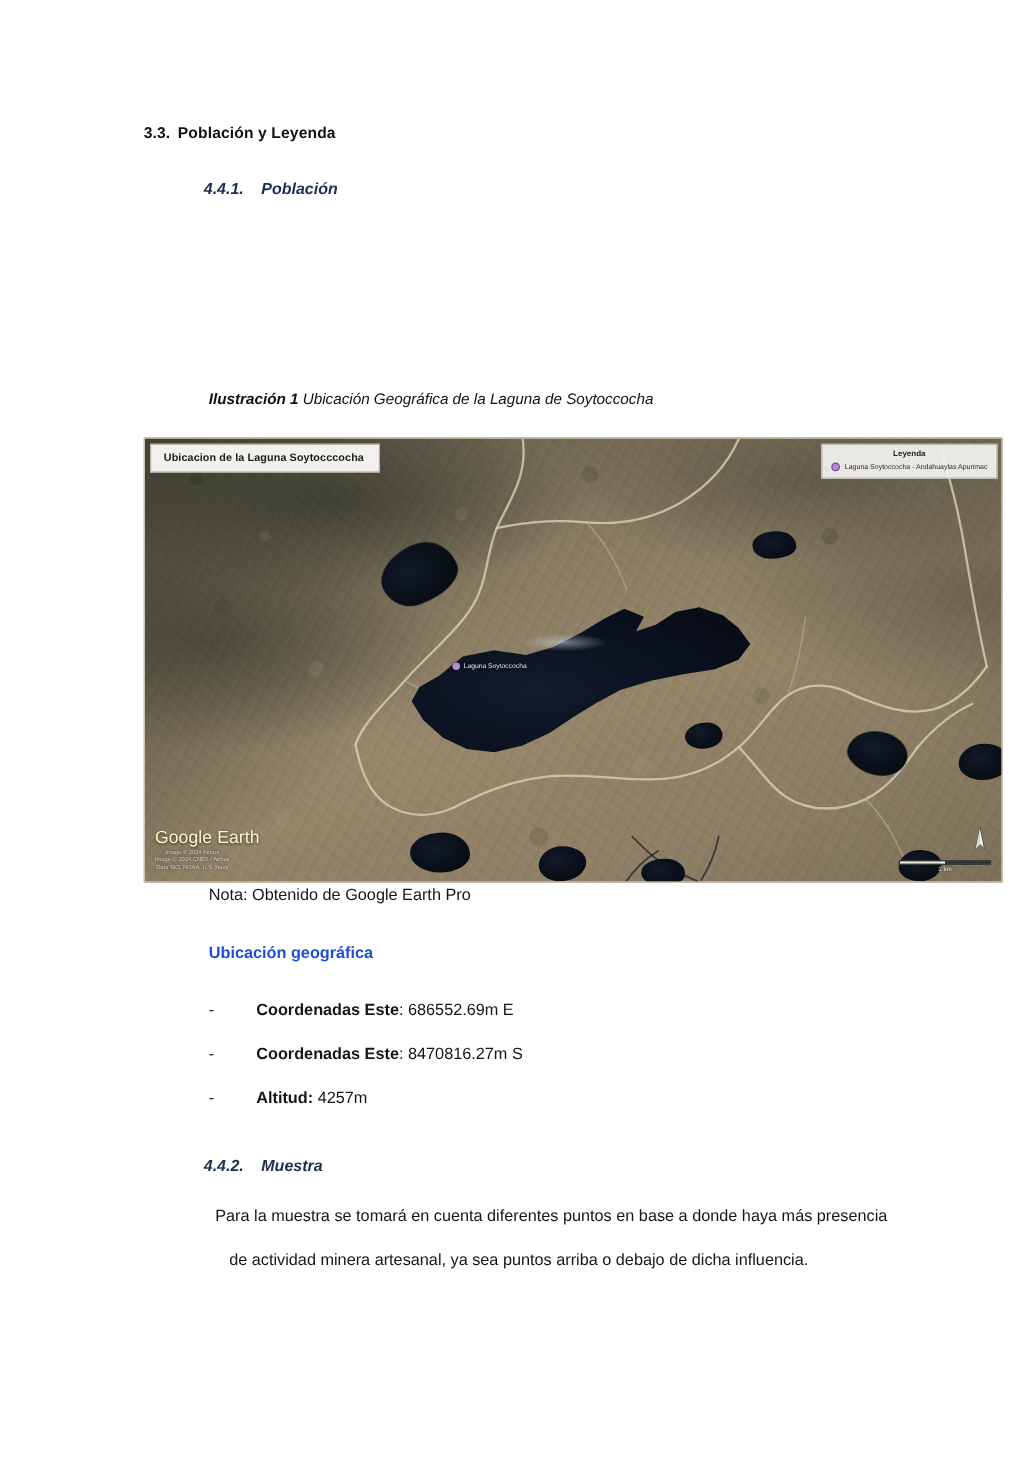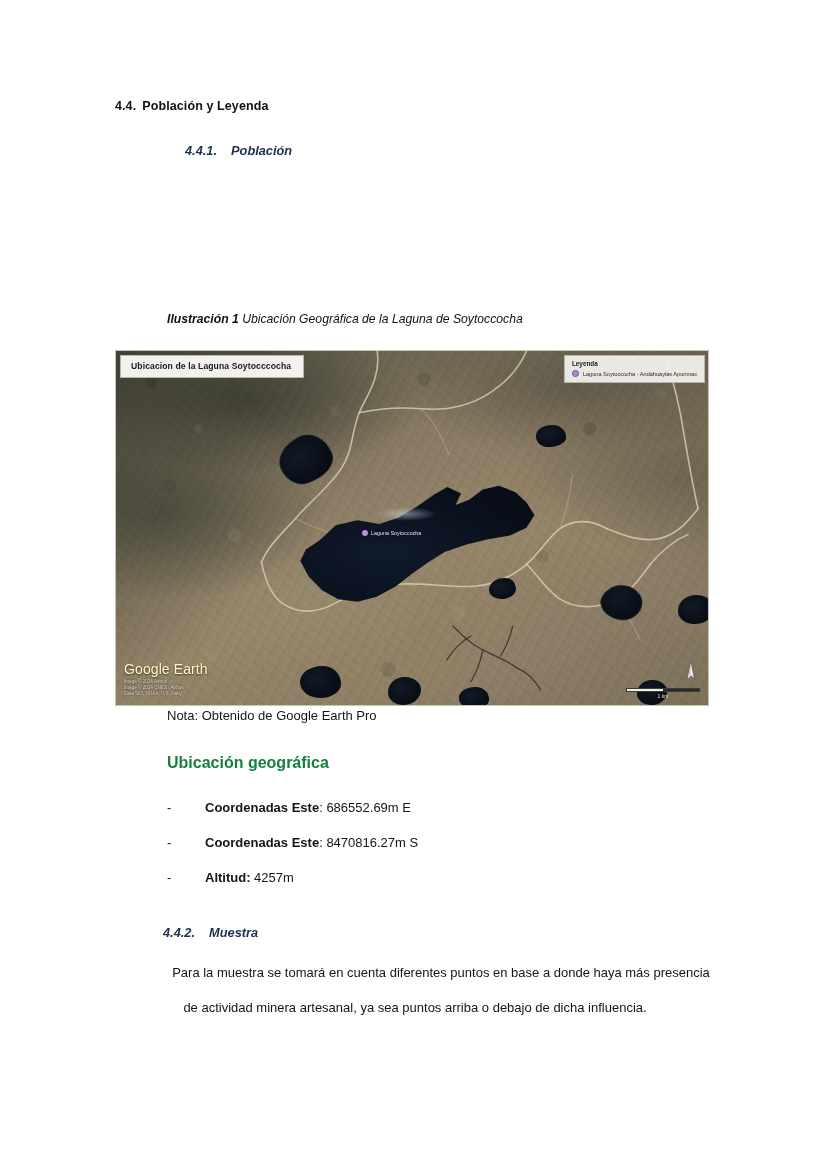--- a/index.html
+++ b/index.html
@@ -40,21 +40,21 @@
   .h3 {
     position: absolute;
     left: 163px;
     font-size: 12.8px;
     font-weight: bold;
     font-style: italic;
     color: #1c2f50;
     white-space: nowrap;
   }
   .h3 .num { margin-right: 14px; }
-  .h3-poblacion { top: 143px; margin-left: 22px; }
+  .h3-poblacion { top: 143px; }
   .h3-muestra   { top: 925px; }
 
   .para {
     position: absolute;
     left: 115px;
     width: 600px;
     font-size: 13px;
     line-height: 35px;
     color: #151515;
   }
@@ -77,26 +77,27 @@
     font-weight: bold;
     font-style: italic;
     margin-top: 42px;
   }
 
   
   .map {
     position: absolute;
     left: 115px;
     top: 350px;
-    width: 594px;
+    width: 687px;
     height: 356px;
     overflow: hidden;
     background: #8a7c63;
     border: 1px solid #c9c3b4;
     box-sizing: border-box;
+    text-align: center;
   }
 
   
   .terrain-base {
     position: absolute;
     inset: 0;
     background:
       radial-gradient(ellipse 42% 30% at 22% 14%, rgba(60,62,52,0.75), rgba(60,62,52,0) 70%),
       radial-gradient(ellipse 38% 34% at 8% 46%, rgba(72,74,60,0.72), rgba(72,74,60,0) 72%),
       radial-gradient(ellipse 46% 26% at 78% 10%, rgba(84,80,68,0.55), rgba(84,80,68,0) 72%),
@@ -313,23 +314,23 @@
     color: #151515;
     white-space: nowrap;
     text-align: right;
   }
 
   
   .sub-bold {
     position: absolute;
     left: 167px;
     top: 754px;
-    font-size: 16px;
-    font-weight: bold;
-    color: #15803d;
+    font-size: 13px;
+    font-weight: bold;
+    color: #1d4ed8;
     white-space: nowrap;
   }
 
   .coord-list {
     position: absolute;
     left: 167px;
     top: 800px;
     width: 500px;
   }
   .coord-item {
@@ -348,21 +349,21 @@
     left: 38px; top: 0;
   }
   .coord-item .lbl { font-weight: bold; }
 </style>
 </head>
 <body>
 
 <div class="page">
 
   <div class="h2">
-    <span class="num">4.4.</span><span>Población y Leyenda</span>
+    <span class="num">3.3.</span><span>Población y Leyenda</span>
   </div>
 
   <div class="h3 h3-poblacion">
     <span class="num">4.4.1.</span><span>Población</span>
   </div>
 
 
   <div class="fig-caption">
     <span class="lead">Ilustración 1</span>
     <span>Ubicación Geográfica de la Laguna de Soytoccocha</span>

